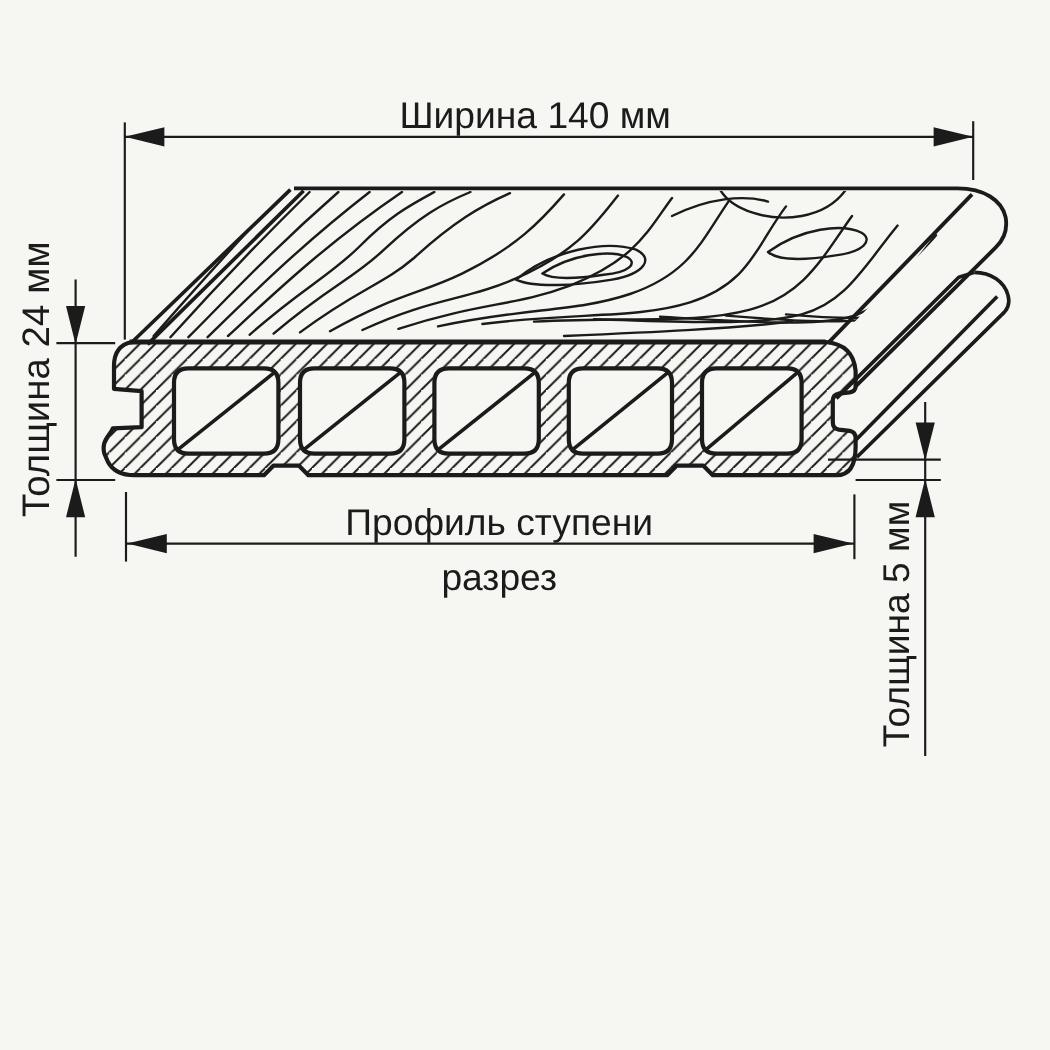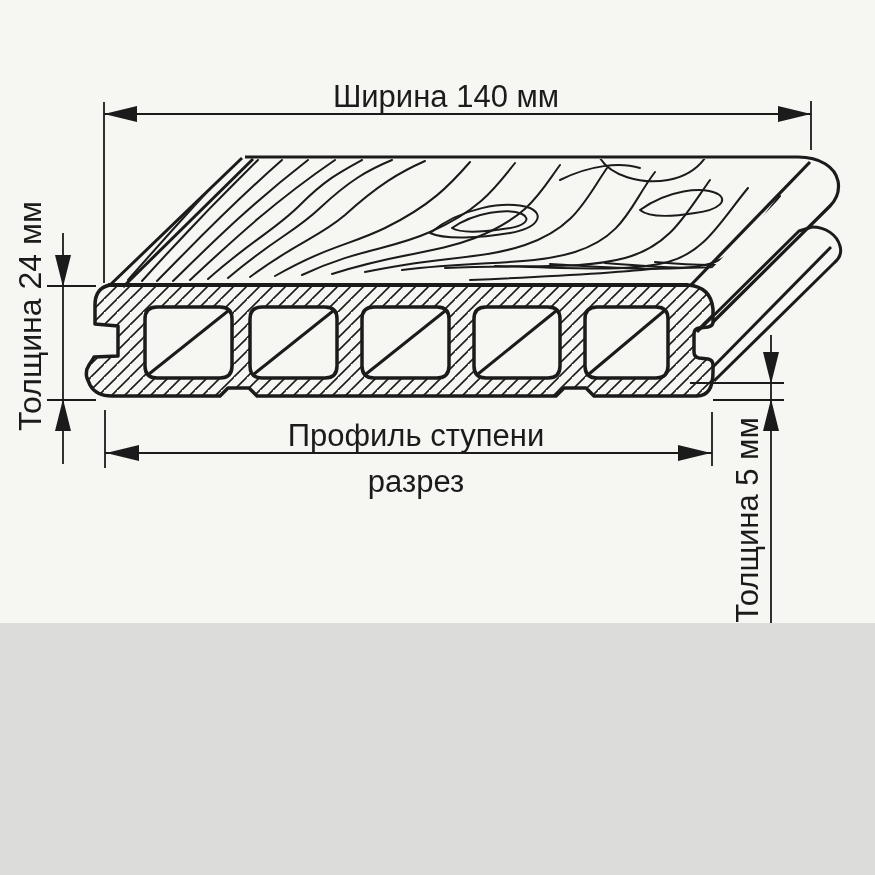--- a/index.html
+++ b/index.html
@@ -1,18 +1,18 @@
 <!DOCTYPE html>
 <html><head>
 <meta charset="utf-8">
 <style>
   html,body{margin:0;padding:0;background:#dcdcda;}
   .stage{
     position:relative;
-    width:875px;height:623px;
+    width:875px;height:875px;
     margin:0 auto;
     background:#f6f6f3;
     font-family:"Liberation Sans", sans-serif;
     overflow:hidden;
   }
   svg{display:block;width:875px;height:875px;}
   svg text{
     font-family:"Liberation Sans", sans-serif;
     fill:#1b1b1b;
   }

